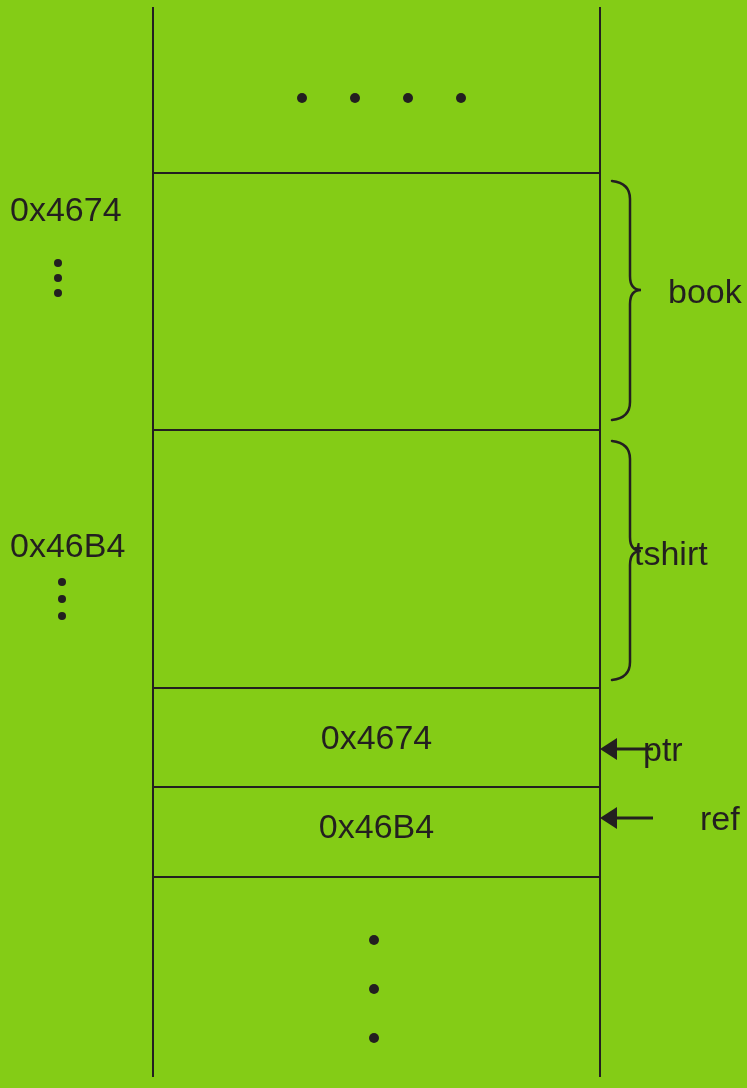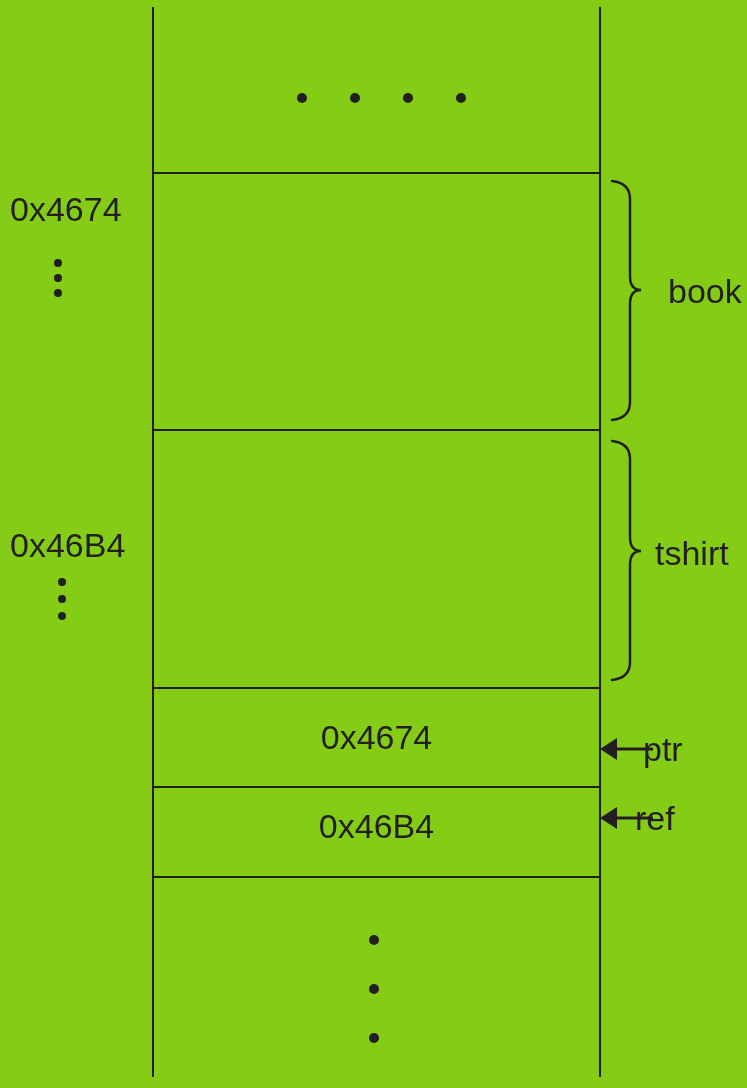--- a/index.html
+++ b/index.html
@@ -85,27 +85,27 @@
     <path d="M 612 441 Q 630 443 630 459 L 630 537 Q 630 551 641 551 Q 630 551 630 565 L 630 662 Q 630 678 612 680" fill="none" stroke="#231f20" stroke-width="2.5" stroke-linecap="round"></path>
 
     <path d="M 600 749 L 617 738 L 617 760 Z" fill="#231f20"></path>
     <line x1="615" y1="749" x2="653" y2="749" stroke="#231f20" stroke-width="3"></line>
 
     <path d="M 600 818 L 617 807 L 617 829 Z" fill="#231f20"></path>
     <line x1="615" y1="818" x2="653" y2="818" stroke="#231f20" stroke-width="3"></line>
   </svg>
 
   <div class="txt" style="left:668px; top:291px;text-align:right;">book</div>
-  <div class="txt" style="left:655px; top:553px;">tshirt</div>
+  <div class="txt" style="left:634px; top:553px;">tshirt</div>
 
   <div class="cell-value" style="top:737px;">0x4674</div>
   <div class="cell-value" style="top:826px;">0x46B4</div>
 
   <div class="txt" style="left:643px; top:749px;">ptr</div>
-  <div class="txt" style="left:635px; top:818px;">ref</div>
+  <div class="txt" style="left:700px; top:818px;">ref</div>
 
   <div class="dots-v" style="left:369px; top:935px; gap:39px;">
     <span class="dot dot-10"></span>
     <span class="dot dot-10"></span>
     <span class="dot dot-10"></span>
   </div>
 
 </div>
 
 </body></html>

